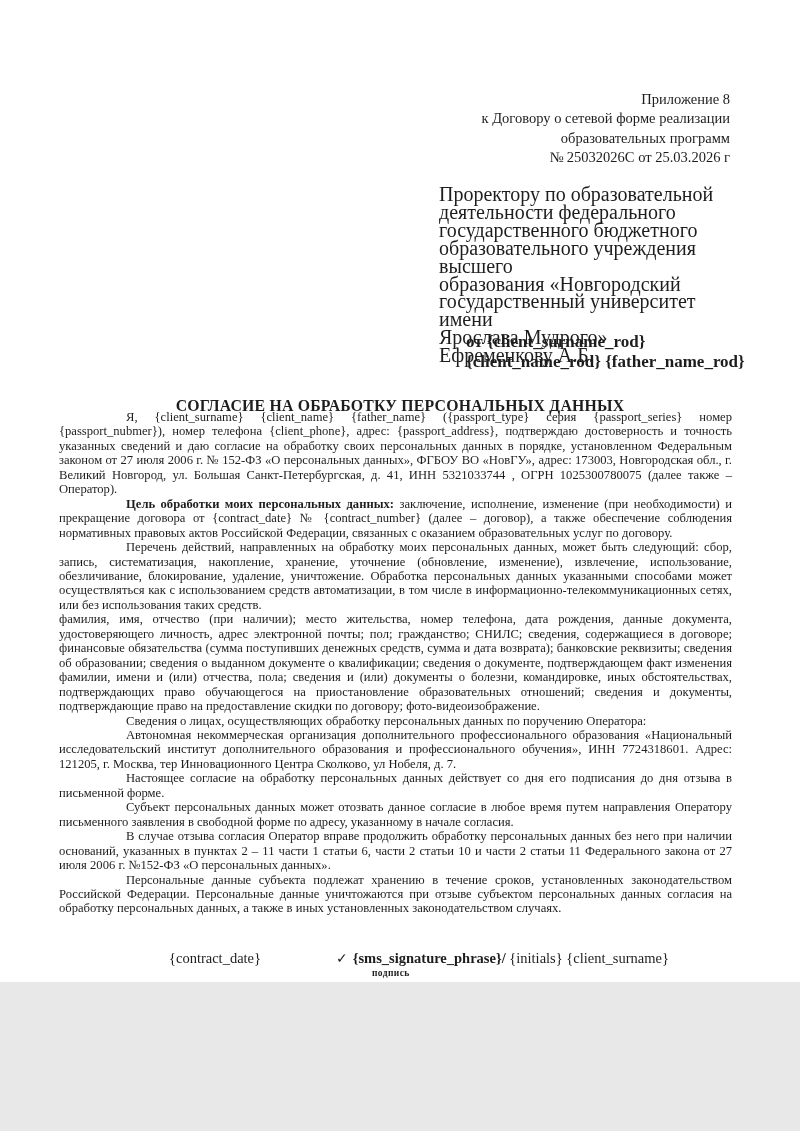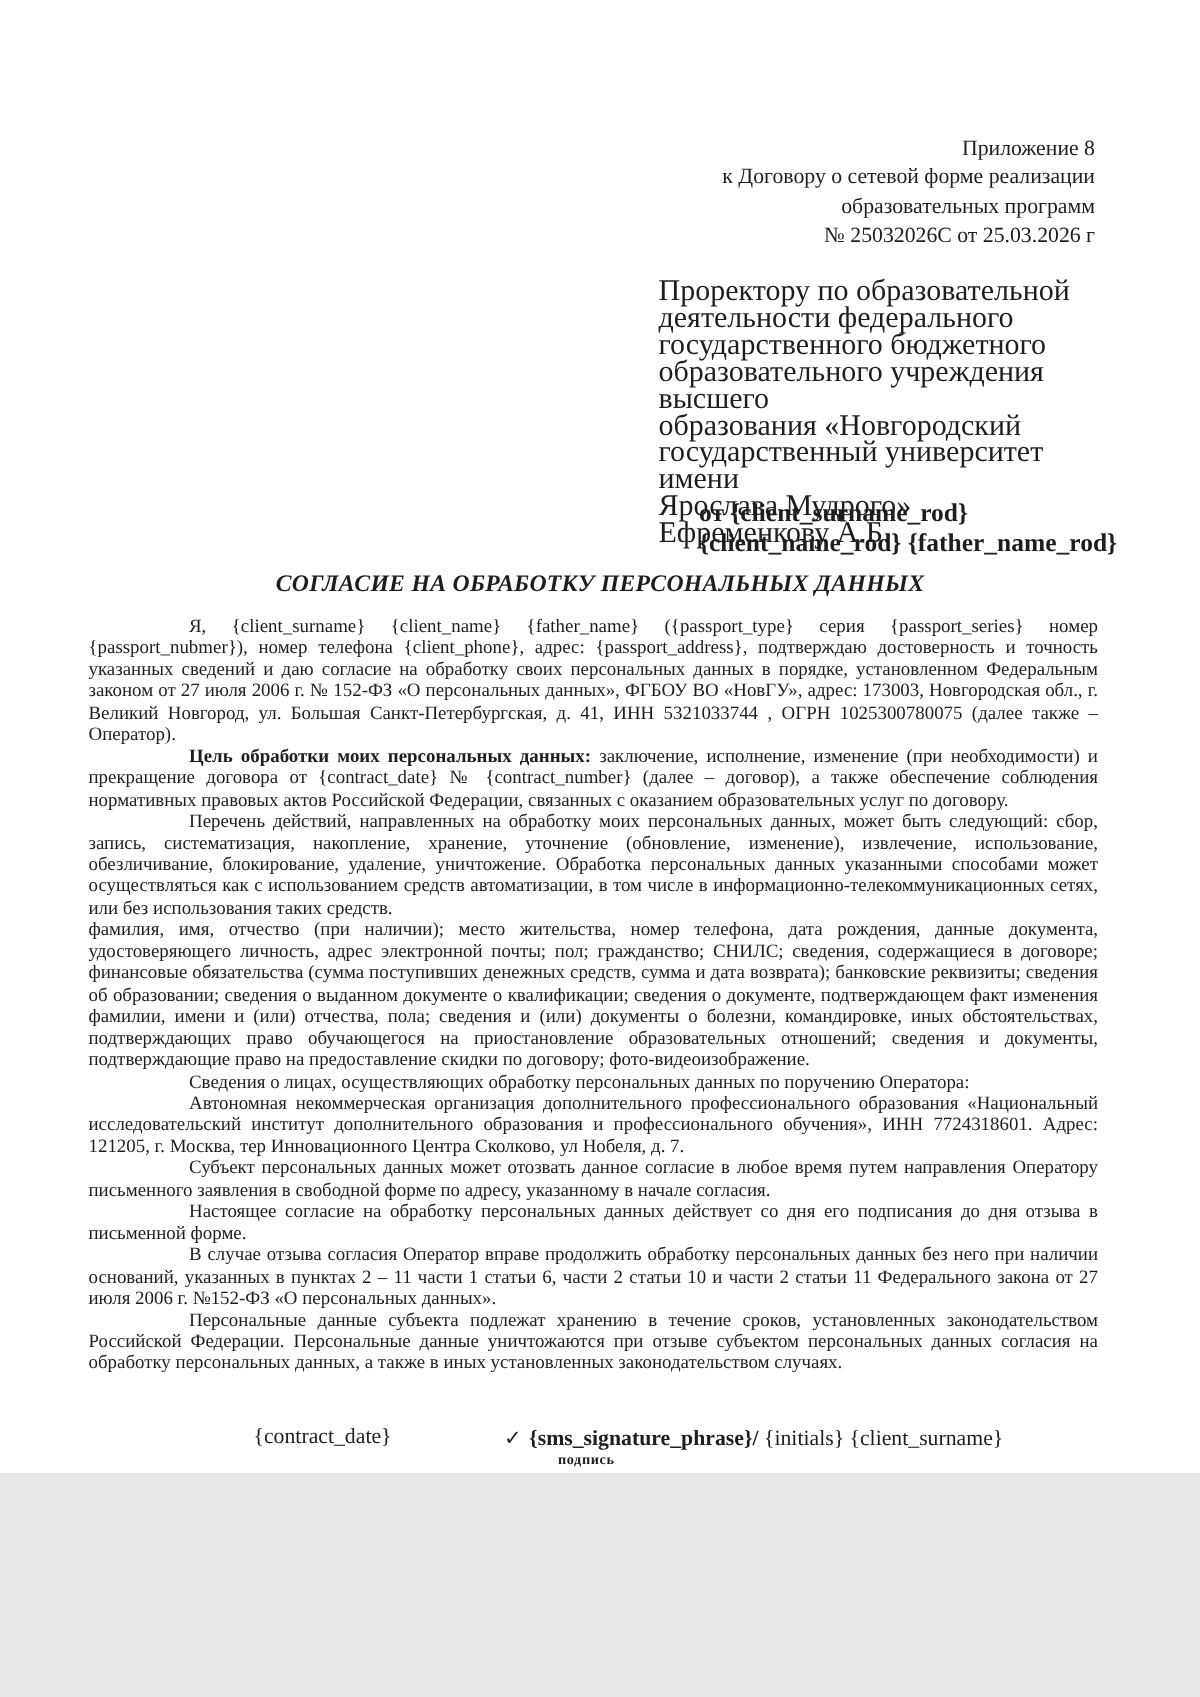--- a/index.html
+++ b/index.html
@@ -18,22 +18,22 @@
   }
   .addressee{
     position:absolute;left:439px;top:186px;width:290px;
     font-size:20px;line-height:17.9px;white-space:pre-line;
   }
   .from-block{
     position:absolute;left:466px;top:332px;width:300px;
     font-size:17px;font-weight:bold;line-height:19.5px;white-space:pre-line;
   }
   .title{
-    position:absolute;left:0;right:0;top:381px;margin:0;
-    text-align:center;font-size:15.8px;font-weight:bold;letter-spacing:.2px;font-style:italic;
+    position:absolute;left:0;right:0;top:381px;margin:16px;
+    text-align:center;font-size:15.8px;font-weight:bold;letter-spacing:.2px;
   }
   .doc-body{
     position:absolute;left:59px;top:410px;width:673px;
     font-size:12.6px;line-height:14.45px;text-align:justify;
   }
   .doc-body p{margin:0;}
   .indent{text-indent:67px;}
   .bold{font-weight:normal;}
   .sig-row{position:absolute;left:59px;top:950px;width:673px;font-size:14.5px;}
   .sig-date{position:absolute;left:110px;top:0;}
@@ -75,22 +75,22 @@
 
   <h1 class="title">СОГЛАСИЕ НА ОБРАБОТКУ ПЕРСОНАЛЬНЫХ ДАННЫХ</h1>
 
   <div class="doc-body">
     <p class="indent">Я, {client_surname} {client_name} {father_name} ({passport_type} серия {passport_series} номер {passport_nubmer}), номер телефона {client_phone}, адрес: {passport_address}, подтверждаю достоверность и точность указанных сведений и даю согласие на обработку своих персональных данных в порядке, установленном Федеральным законом от 27 июля 2006 г. № 152-ФЗ «О персональных данных», ФГБОУ ВО «НовГУ», адрес: 173003, Новгородская обл., г. Великий Новгород, ул. Большая Санкт-Петербургская, д. 41, ИНН 5321033744 , ОГРН 1025300780075 (далее также – Оператор).</p>
     <p class="indent"><b>Цель обработки моих персональных данных:</b><span> заключение, исполнение, изменение (при необходимости) и прекращение договора от {contract_date} № {contract_number} (далее – договор), а также обеспечение соблюдения нормативных правовых актов Российской Федерации, связанных с оказанием образовательных услуг по договору.</span></p>
     <p class="indent">Перечень действий, направленных на обработку моих персональных данных, может быть следующий: сбор, запись, систематизация, накопление, хранение, уточнение (обновление, изменение), извлечение, использование, обезличивание, блокирование, удаление, уничтожение. Обработка персональных данных указанными способами может осуществляться как с использованием средств автоматизации, в том числе в информационно-телекоммуникационных сетях, или без использования таких средств.</p>
     <p>фамилия, имя, отчество (при наличии); место жительства, номер телефона, дата рождения, данные документа, удостоверяющего личность, адрес электронной почты; пол; гражданство; СНИЛС; сведения, содержащиеся в договоре; финансовые обязательства (сумма поступивших денежных средств, сумма и дата возврата); банковские реквизиты; сведения об образовании; сведения о выданном документе о квалификации; сведения о документе, подтверждающем факт изменения фамилии, имени и (или) отчества, пола; сведения и (или) документы о болезни, командировке, иных обстоятельствах, подтверждающих право обучающегося на приостановление образовательных отношений; сведения и документы, подтверждающие право на предоставление скидки по договору; фото-видеоизображение.</p>
     <p class="indent bold">Сведения о лицах, осуществляющих обработку персональных данных по поручению Оператора:</p>
     <p class="indent">Автономная некоммерческая организация дополнительного профессионального образования «Национальный исследовательский институт дополнительного образования и профессионального обучения», ИНН 7724318601. Адрес: 121205, г. Москва, тер Инновационного Центра Сколково, ул Нобеля, д. 7.</p>
+    <p class="indent">Настоящее согласие на обработку персональных данных действует со дня его подписания до дня отзыва в письменной форме.</p>
     <p class="indent">Субъект персональных данных может отозвать данное согласие в любое время путем направления Оператору письменного заявления в свободной форме по адресу, указанному в начале согласия.</p>
-    <p class="indent">Настоящее согласие на обработку персональных данных действует со дня его подписания до дня отзыва в письменной форме.</p>
     <p class="indent">В случае отзыва согласия Оператор вправе продолжить обработку персональных данных без него при наличии оснований, указанных в пунктах 2 – 11 части 1 статьи 6, части 2 статьи 10 и части 2 статьи 11 Федерального закона от 27 июля 2006 г. №152-ФЗ «О персональных данных».</p>
     <p class="indent">Персональные данные субъекта подлежат хранению в течение сроков, установленных законодательством Российской Федерации. Персональные данные уничтожаются при отзыве субъектом персональных данных согласия на обработку персональных данных, а также в иных установленных законодательством случаях.</p>
   </div>
 
   <div class="sig-row">
     <span class="sig-date">{contract_date}</span>
     <span class="sig-main">
       <span><span class="sig-check">✓</span><b>{sms_signature_phrase}</b><b>/</b> <span>{initials} {client_surname}</span></span>
       <span class="sig-caption">подпись</span>
     </span>

